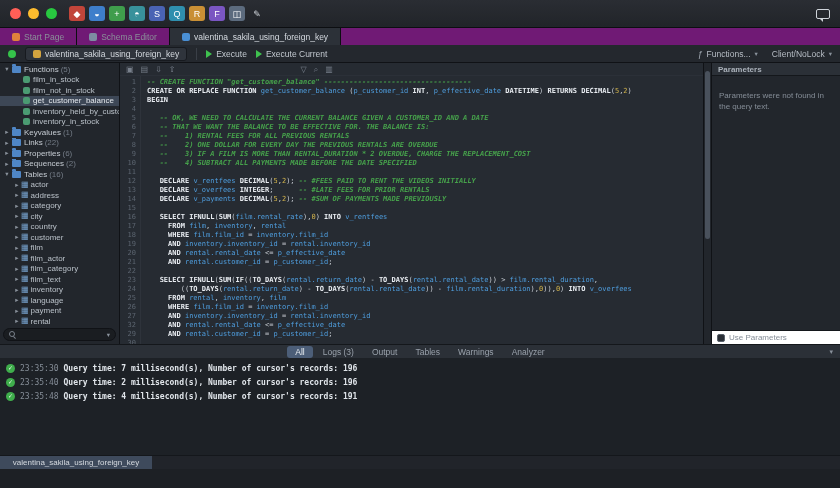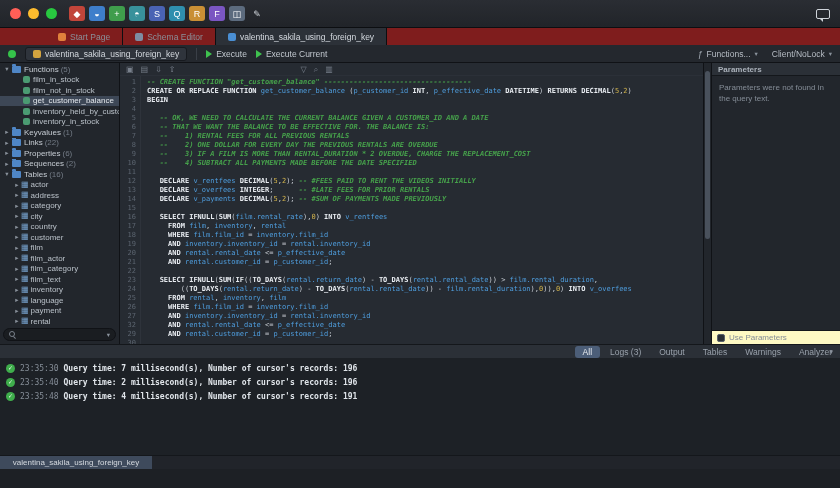--- a/index.html
+++ b/index.html
@@ -13,21 +13,21 @@
   .traffic { display:flex; gap:7px; margin-right:12px; }
   .light { width:11px; height:11px; border-radius:50%; }
   .tb-icons { display:flex; align-items:center; gap:4px; }
   .tb-icon { width:16px; height:15px; border-radius:3px; display:flex; align-items:center; justify-content:center;
              font-size:9px; color:#fff; }
   .chat { width:14px; height:10px; border:1px solid #cfd4da; border-radius:2px; position:relative; margin-left:auto; }
   .chat::after { content:""; position:absolute; bottom:-4px; left:2px; border-left:4px solid transparent;
                  border-top:4px solid #cfd4da; }
 
   
-  .doc-tabs { height:17px; background:#7f1d1d; display:flex; align-items:stretch; flex:none;padding-left:46px; }
+  .doc-tabs { height:17px; background:#701a75; display:flex; align-items:stretch; flex:none; }
   .doc-tab { display:flex; align-items:center; gap:4px; padding:0 12px; font-size:8.5px; color:#8a9099;
              border-right:1px solid #0c0e11; white-space:nowrap; }
   .doc-tab.active { background:#2c3138; color:#d4d9df; }
   .tab-icon { width:8px; height:8px; border-radius:2px; flex:none; }
 
   
   .toolbar { height:18px; background:#24282e; border-bottom:1px solid #101216; display:flex; align-items:center;
              padding:0 8px; gap:9px; font-size:8.5px; flex:none; }
   .status-dot { width:8px; height:8px; border-radius:50%; flex:none; }
   .tool-chip { display:flex; align-items:center; gap:4px; background:#2f343c; border:1px solid #171a1f;
@@ -81,28 +81,28 @@
   .tok-i { color:#4f9fe0; }
   .tok-n { color:#d3b44c; }
   .tok-p { color:#c9ced5; }
 
   .vscroll { width:8px; background:#22262c; border-left:1px solid #101216; position:relative; flex:none; }
   .vthumb { position:absolute; top:8px; left:1px; width:5px; height:168px; border-radius:3px; background:#49515c; }
 
   .params { width:129px; background:#22262c; border-left:1px solid #101216; display:flex; flex-direction:column; flex:none; }
   .params-header { height:13px; background:#2b3037; border-bottom:1px solid #14171b; display:flex; align-items:center;
                    padding:0 6px; font-size:8px; font-weight:bold; color:#aab1ba; flex:none; }
-  .params-msg { padding:6px 7px; font-size:8px; color:#858d97; line-height:11px; }
-  .params-footer { margin-top:auto; height:14px; border-top:1px solid #14171b; background:#fef9c3;
+  .params-msg { padding:6px 7px; font-size:8px; color:#858d97; line-height:11px;margin-top:8px; }
+  .params-footer { margin-top:auto; height:14px; border-top:1px solid #14171b; background:#ffffff;
                    display:flex; align-items:center; gap:4px; padding:0 5px; font-size:8px; color:#858d97; flex:none; }
   .checkbox { width:8px; height:8px; border:1px solid #59616b; border-radius:2px; background:#2a2f36; flex:none; }
 
   
   .log-tabs { height:14px; background:#2b3037; border-top:1px solid #14171b; display:flex; align-items:center;
-              justify-content:flex-end; gap:2px; font-size:8.5px; color:#99a1ab; position:relative; flex:none; }
+              justify-content:center; gap:2px; font-size:8.5px; color:#99a1ab; position:relative; flex:none; }
   .log-tab { padding:1px 8px; border-radius:3px; white-space:nowrap; }
   .log-tab.active { background:#4c5e78; color:#eaeef2; }
   .log-chevron { position:absolute; right:7px; color:#8a929c; font-size:7px; }
 
   .logs { height:48px; background:#1d2126; padding:3px 0 0 0; flex:none; }
   .log-row { display:flex; align-items:center; gap:5px; height:14px; padding:0 6px;
              font-family:"DejaVu Sans Mono",monospace; font-size:8px; white-space:nowrap; }
   .check { width:9px; height:9px; border-radius:50%; background:#3fae4c; color:#fff; font-size:6.5px; font-weight:bold;
            display:flex; align-items:center; justify-content:center; flex:none; }
   .log-time { color:#858d97; }

